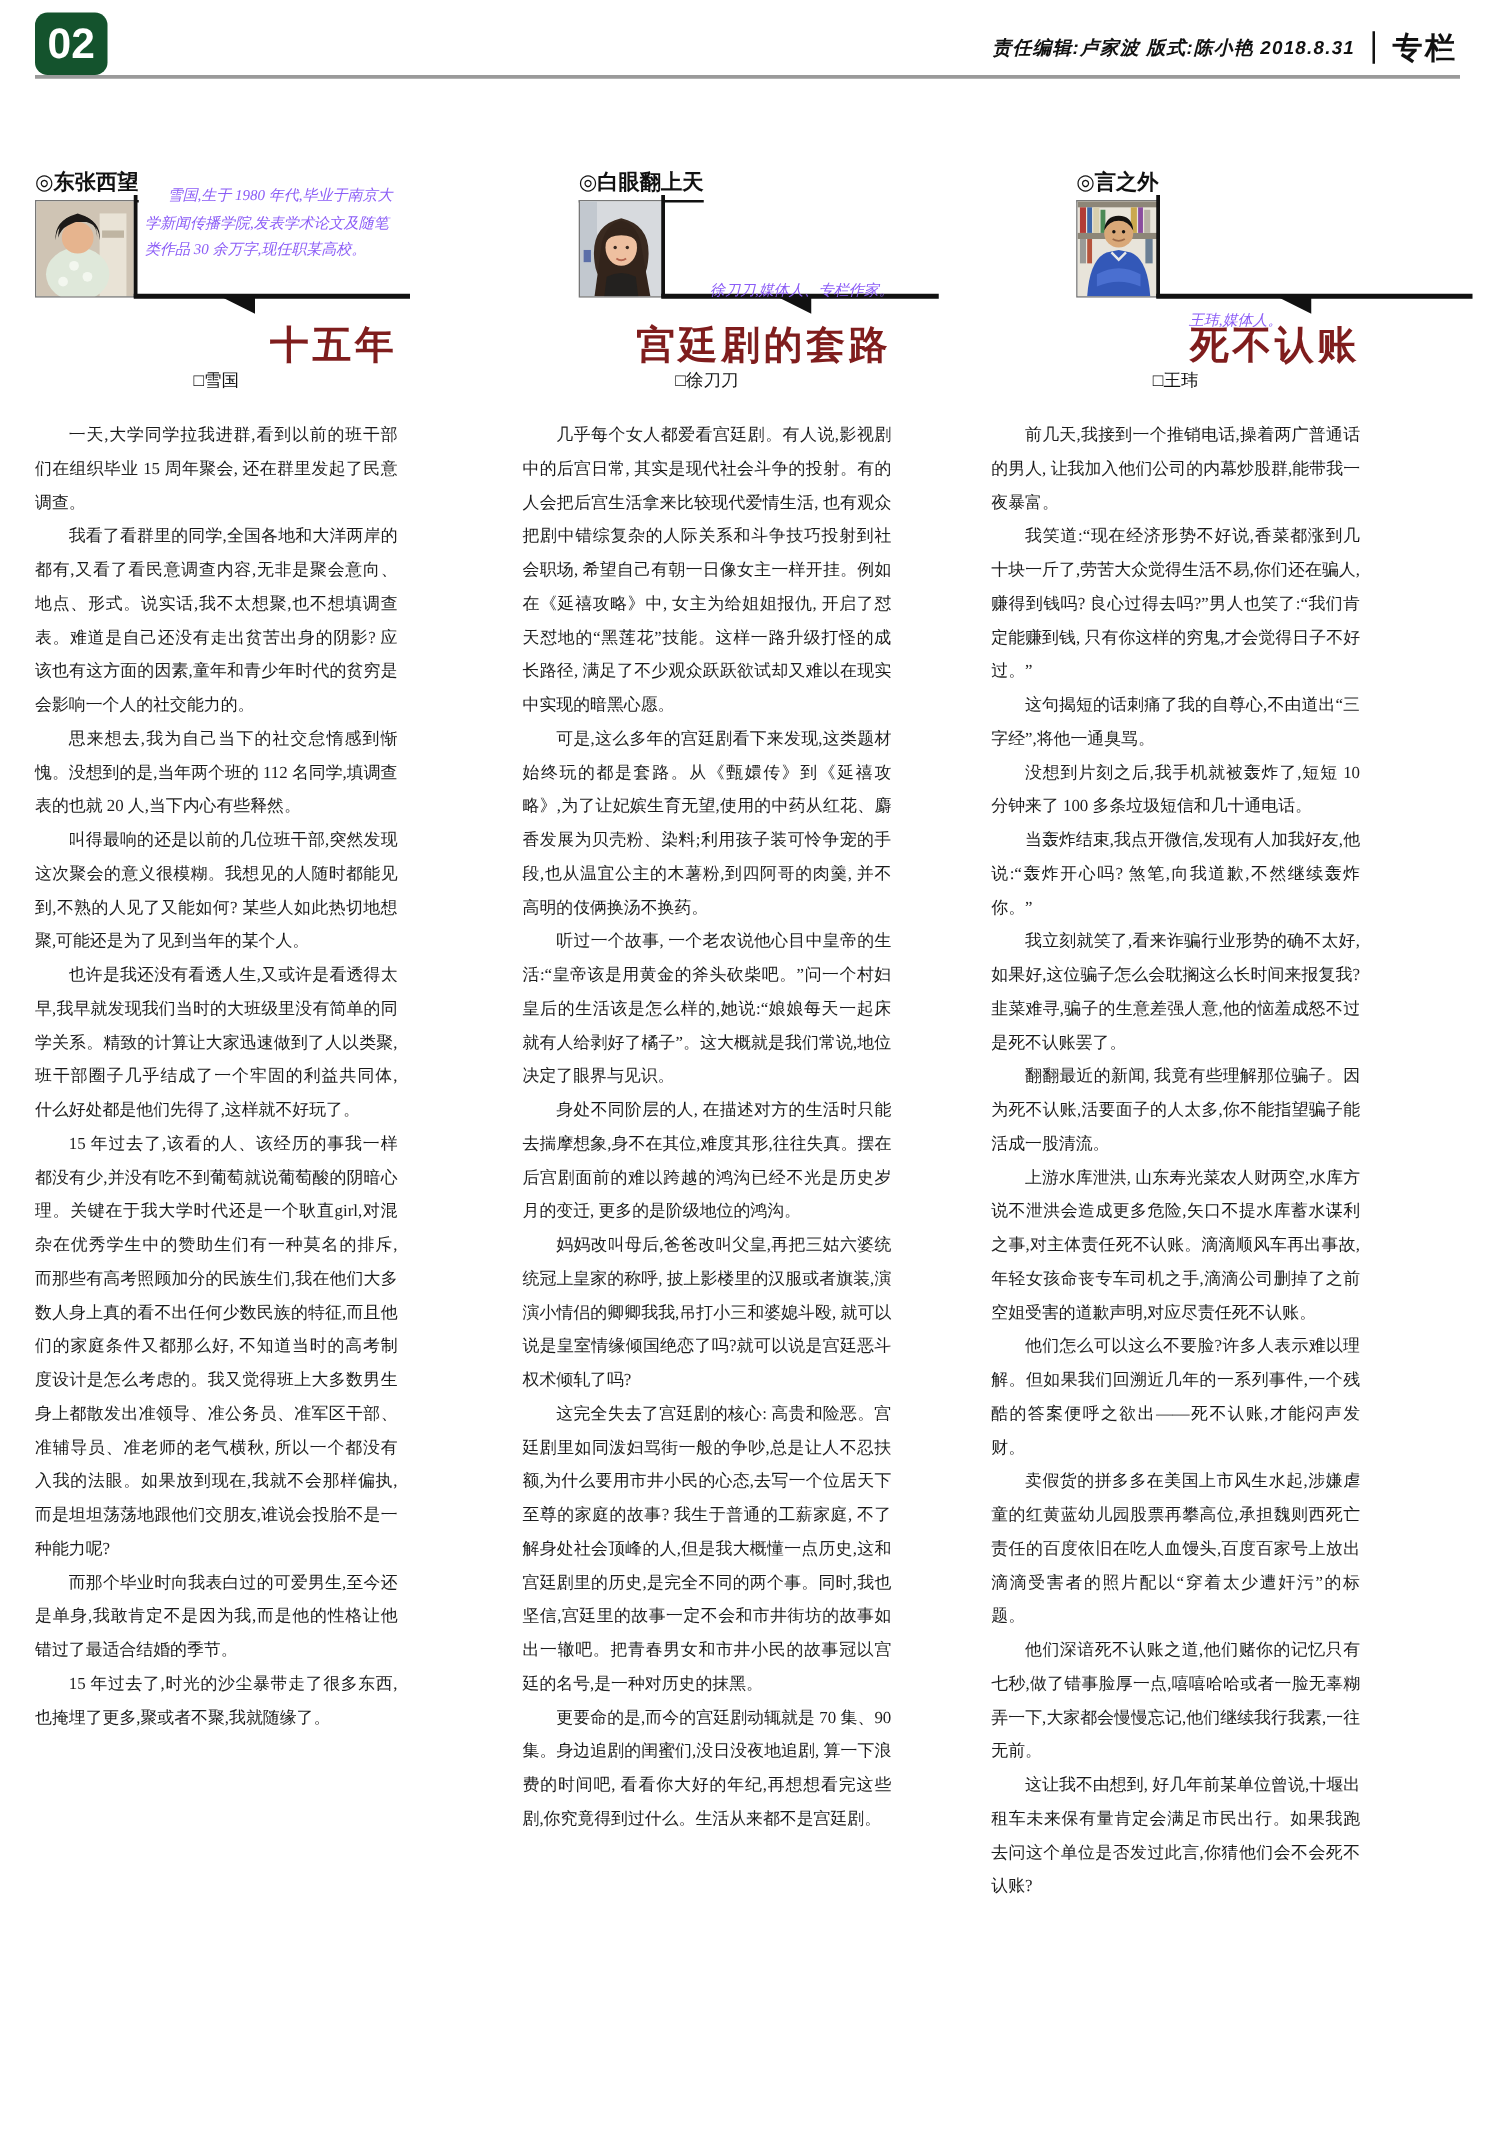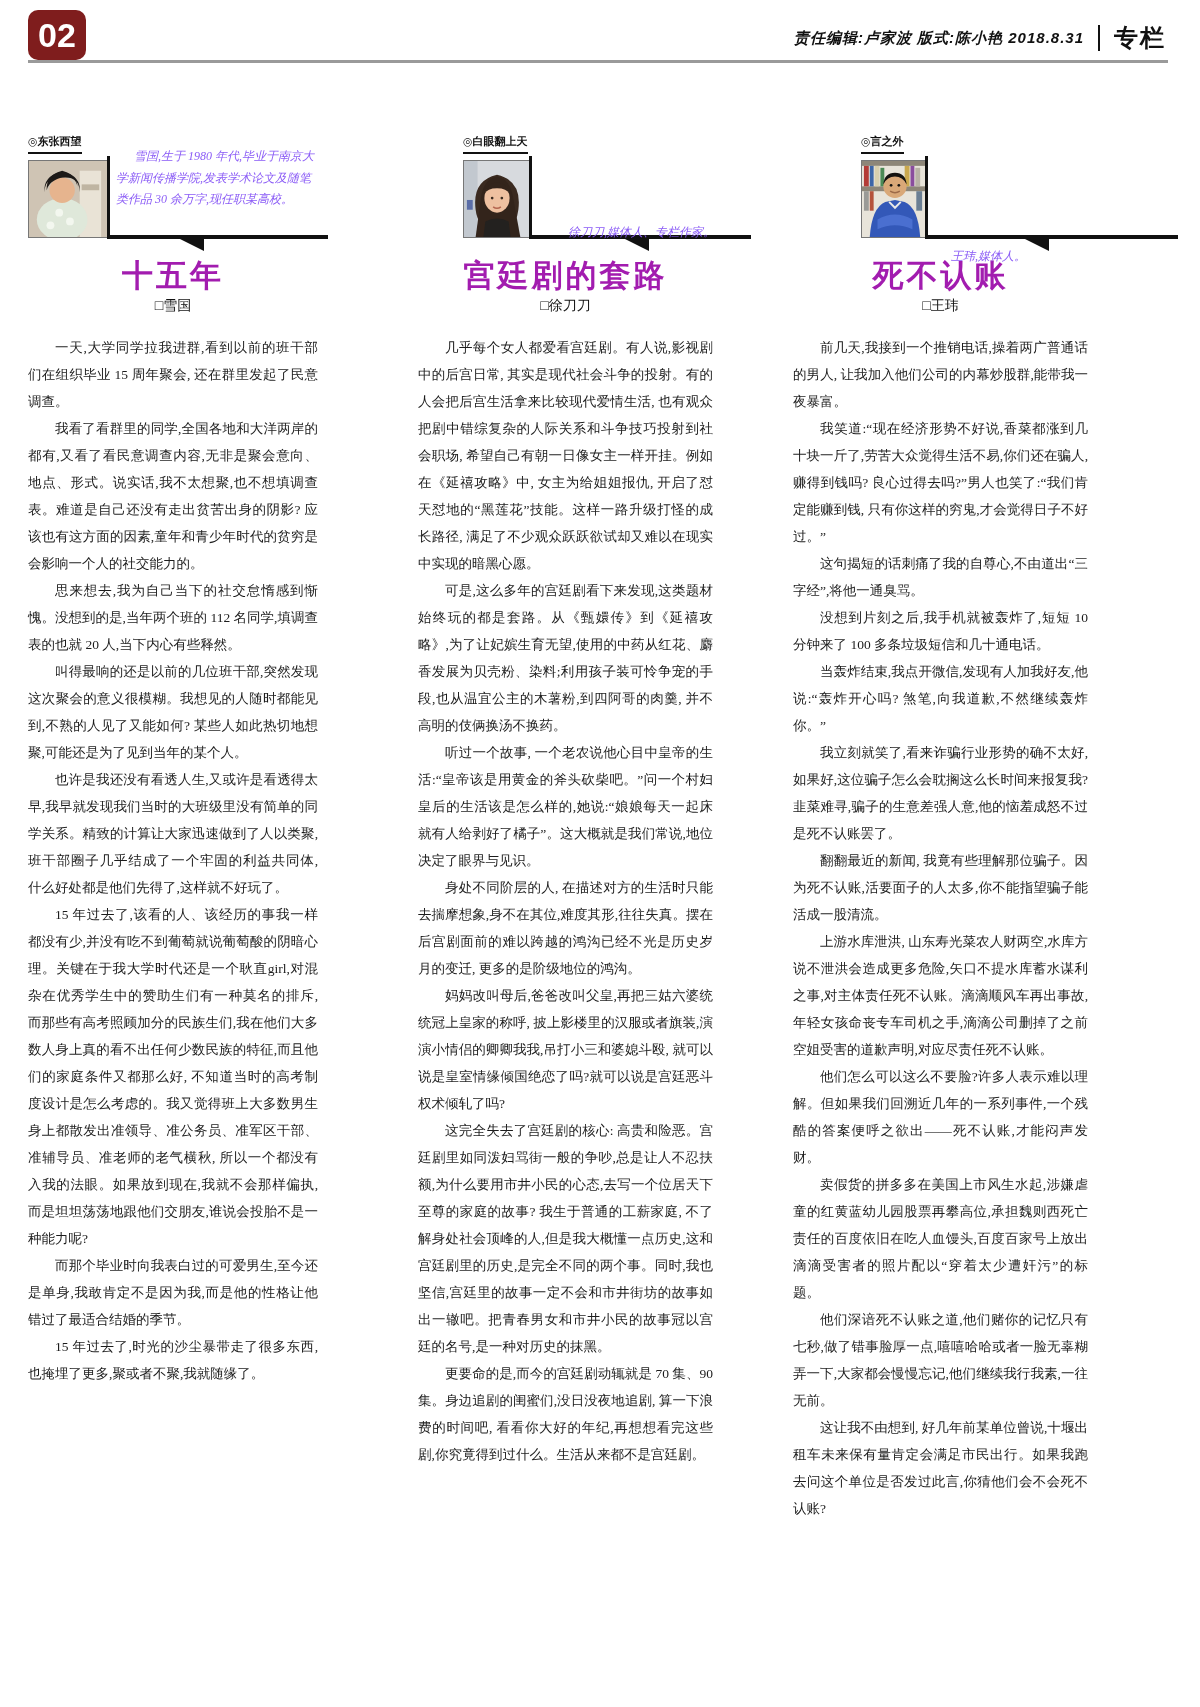--- a/index.html
+++ b/index.html
@@ -3,21 +3,21 @@
 <meta charset="utf-8">
 <style>
   html,body{margin:0;padding:0;}
   body{
     width:1200px;height:1707px;position:relative;background:#ffffff;
     font-family:"Liberation Serif","DejaVu Serif",serif;color:#1a1a1a;
     overflow:hidden;
   }
   
   .page-num{
-    position:absolute;left:28px;top:10px;width:58px;height:50px;background:#7f1d1d;
+    position:absolute;left:28px;top:10px;width:58px;height:50px;background:#14532d;
     border-radius:10px;color:#fff;font-family:"Liberation Sans","DejaVu Sans",sans-serif;
     font-weight:bold;font-size:34px;display:flex;align-items:center;justify-content:center;
   }
   .masthead{
     position:absolute;top:22px;right:34px;display:flex;align-items:center;gap:14px;
   }
   .editor-line{
     font-family:"Liberation Sans","DejaVu Sans",sans-serif;
     font-style:italic;font-weight:bold;font-size:15px;letter-spacing:1px;color:#111;
   }
@@ -29,21 +29,21 @@
   .rule{position:absolute;top:60px;left:28px;width:1140px;height:3px;background:#9a9a9a;}
 
   
   .col{position:absolute;top:130px;}
   .col1{left:28px;width:290px;}
   .col2{left:418px;width:295px;}
   .col3{left:793px;width:295px;}
 
   .col-header{position:relative;height:112px;}
   .col-label{
-    font-family:"Liberation Sans","DejaVu Sans",sans-serif;font-weight:bold;font-size:11px;
+    font-family:"Liberation Sans","DejaVu Sans",sans-serif;font-weight:bold;font-size:17px;
     display:inline-block;border-bottom:2px solid #111;padding-bottom:3px;color:#111;
     position:absolute;top:4px;white-space:nowrap;
   }
   .col1 .col-label{left:0;}
   .col2 .col-label{left:45px;}
   .col3 .col-label{left:68px;}
 
   .photo{position:absolute;top:30px;height:78px;border:1px solid #777;box-sizing:border-box;background:#ddd;}
   .col1 .photo{left:0;width:80px;}
   .col2 .photo{left:45px;width:68px;}
@@ -69,21 +69,21 @@
 
   .bio{
     position:absolute;font-style:italic;font-size:12px;line-height:21.5px;color:#8b5cf6;
     font-family:"Liberation Serif","DejaVu Serif",serif;
   }
   .col1 .bio{left:88px;top:4px;width:200px;text-indent:1.5em;}
   .col2 .bio{left:150px;top:80px;white-space:nowrap;}
   .col3 .bio{left:158px;top:80px;white-space:nowrap;margin-top:36px;}
 
   .title{
-    text-align:center;font-size:31px;font-weight:bold;letter-spacing:3px;color:#a21caf;
+    text-align:right;font-size:31px;font-weight:bold;letter-spacing:3px;color:#7f1d1d;
     margin:16px 0 0 0;line-height:36px;
   }
   .byline{text-align:center;font-size:14px;margin:2px 0 0 0;line-height:20px;color:#111;}
 
   .body-text{margin-top:18px;}
   .body-text .para{
     font-size:13.5px;line-height:27px;text-align:justify;text-indent:2em;margin:0;color:#1c1c1c;
   }
 </style>
 </head>

